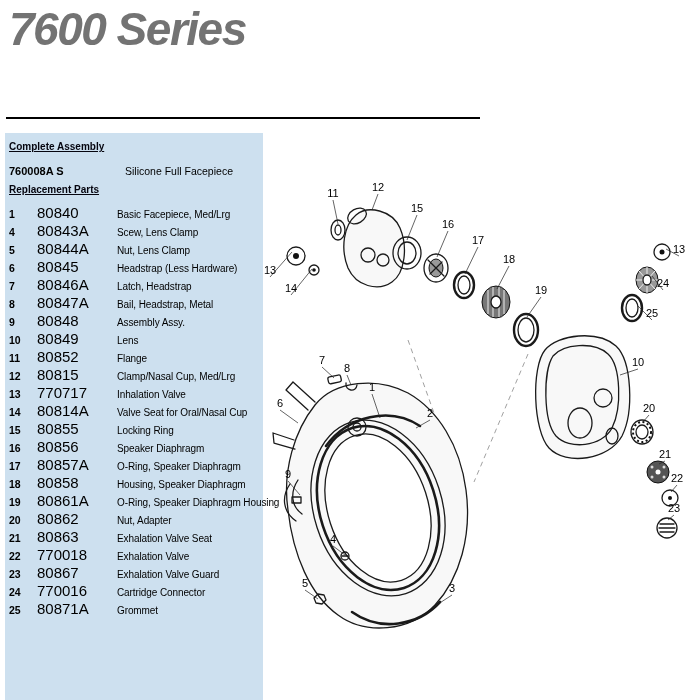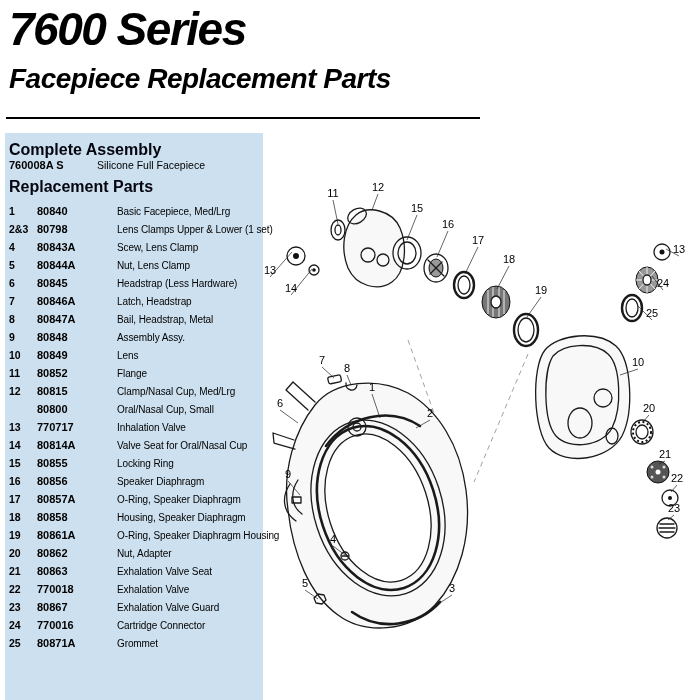--- a/index.html
+++ b/index.html
@@ -3,84 +3,78 @@
 <meta charset="utf-8">
 <style>
   html,body { margin:0; padding:0; }
   body {
     width:700px; height:700px; position:relative; overflow:hidden;
     background:#ffffff; font-family:"Liberation Sans", sans-serif; color:#000;
   }
   .header { position:absolute; left:9px; top:4px; }
   .title {
     font-size:46px; font-weight:bold; font-style:italic;
-    letter-spacing:-1.5px; line-height:1.1; color:#000000;
+    letter-spacing:-1.5px; line-height:1.1; color:#737373;
   }
   .subtitle {
     font-size:28px; font-weight:bold; font-style:italic;
     letter-spacing:-0.5px; margin-top:8px; color:#000;
   }
   .rule { position:absolute; left:6px; top:117px; width:474px; height:2px; background:#000; }
   .panel {
     position:absolute; left:5px; top:133px; width:258px; height:567px;
     box-sizing:border-box; padding:8px 2px 0 4px; background:#cde0ef;
   }
   .heading {
-    font-size:16px; font-weight:bold; color:#05050f;
+    font-size:10px; font-weight:bold; text-decoration:underline; color:#05050f;
   }
   .heading.rp { margin-top:7px; }
-  .assembly-row { display:flex; align-items:flex-end; }
+  .assembly-row { margin-top:13px; display:flex; align-items:flex-end;gap:28px; }
   .assembly-row .apart { width:88px; font-size:11px; font-weight:bold; }
   .assembly-row .adesc { font-size:10.5px; }
   #parts-rows { margin-top:9px; }
   .prow {
     display:grid; grid-template-columns:28px 56px 1fr;
     height:18px; align-items:baseline; white-space:nowrap;
   }
   .prow .item { font-size:10.5px; font-weight:bold; }
-  .prow .part { font-size:11px;font-weight:bold; }
+  .prow .part { font-size:15px; }
   .prow .desc { font-size:10px; letter-spacing:-0.1px;padding-left:24px; }
   #diagram { position:absolute; left:260px; top:140px; }
   .ln { stroke:#1a1a1a; stroke-width:1.3; fill:none; stroke-linecap:round; stroke-linejoin:round; }
   .f { fill:#f8f8f8; }
   .wf { fill:#ffffff; }
   .th2 { stroke-width:2.4; }
   .thick { stroke-width:2.6; }
   .axis { stroke:#888; stroke-width:0.8; stroke-dasharray:5 4; fill:none; }
   .leader { stroke:#222; stroke-width:0.7; }
   .callout { font-family:"Liberation Sans", sans-serif; font-size:11px; fill:#000; text-anchor:middle; }
 </style>
 </head>
 <body>
 
 <div class="header">
   <div class="title">7600 Series</div>
-  <div class="subtitle">Facepiece Replacement Parts</div>
 </div>
 <div class="rule"></div>
 
 <div class="panel" style="background: rgb(205, 224, 239);">
   <div class="heading">Complete Assembly</div>
   <div class="assembly-row">
     <span class="apart">760008A  S</span>
     <span class="adesc">Silicone Full Facepiece</span>
   </div>
   <div class="heading rp">Replacement Parts</div>
   <div id="parts-rows">
       <div class="prow">
         <span class="item">1</span>
         <span class="part">80840</span>
         <span class="desc">Basic Facepiece, Med/Lrg</span>
       </div>
       <div class="prow">
-        <span class="item">2&amp;3</span>
-        <span class="part">80798</span>
-        <span class="desc">Lens Clamps Upper &amp; Lower (1 set)</span>
-      </div>
-      <div class="prow">
         <span class="item">4</span>
         <span class="part">80843A</span>
         <span class="desc">Scew, Lens Clamp</span>
       </div>
       <div class="prow">
         <span class="item">5</span>
         <span class="part">80844A</span>
         <span class="desc">Nut, Lens Clamp</span>
       </div>
       <div class="prow">
@@ -110,25 +104,20 @@
       </div>
       <div class="prow">
         <span class="item">11</span>
         <span class="part">80852</span>
         <span class="desc">Flange</span>
       </div>
       <div class="prow">
         <span class="item">12</span>
         <span class="part">80815</span>
         <span class="desc">Clamp/Nasal Cup, Med/Lrg</span>
-      </div>
-      <div class="prow">
-        <span class="item"></span>
-        <span class="part">80800</span>
-        <span class="desc">Oral/Nasal Cup, Small</span>
       </div>
       <div class="prow">
         <span class="item">13</span>
         <span class="part">770717</span>
         <span class="desc">Inhalation Valve</span>
       </div>
       <div class="prow">
         <span class="item">14</span>
         <span class="part">80814A</span>
         <span class="desc">Valve Seat for Oral/Nasal Cup</span>

